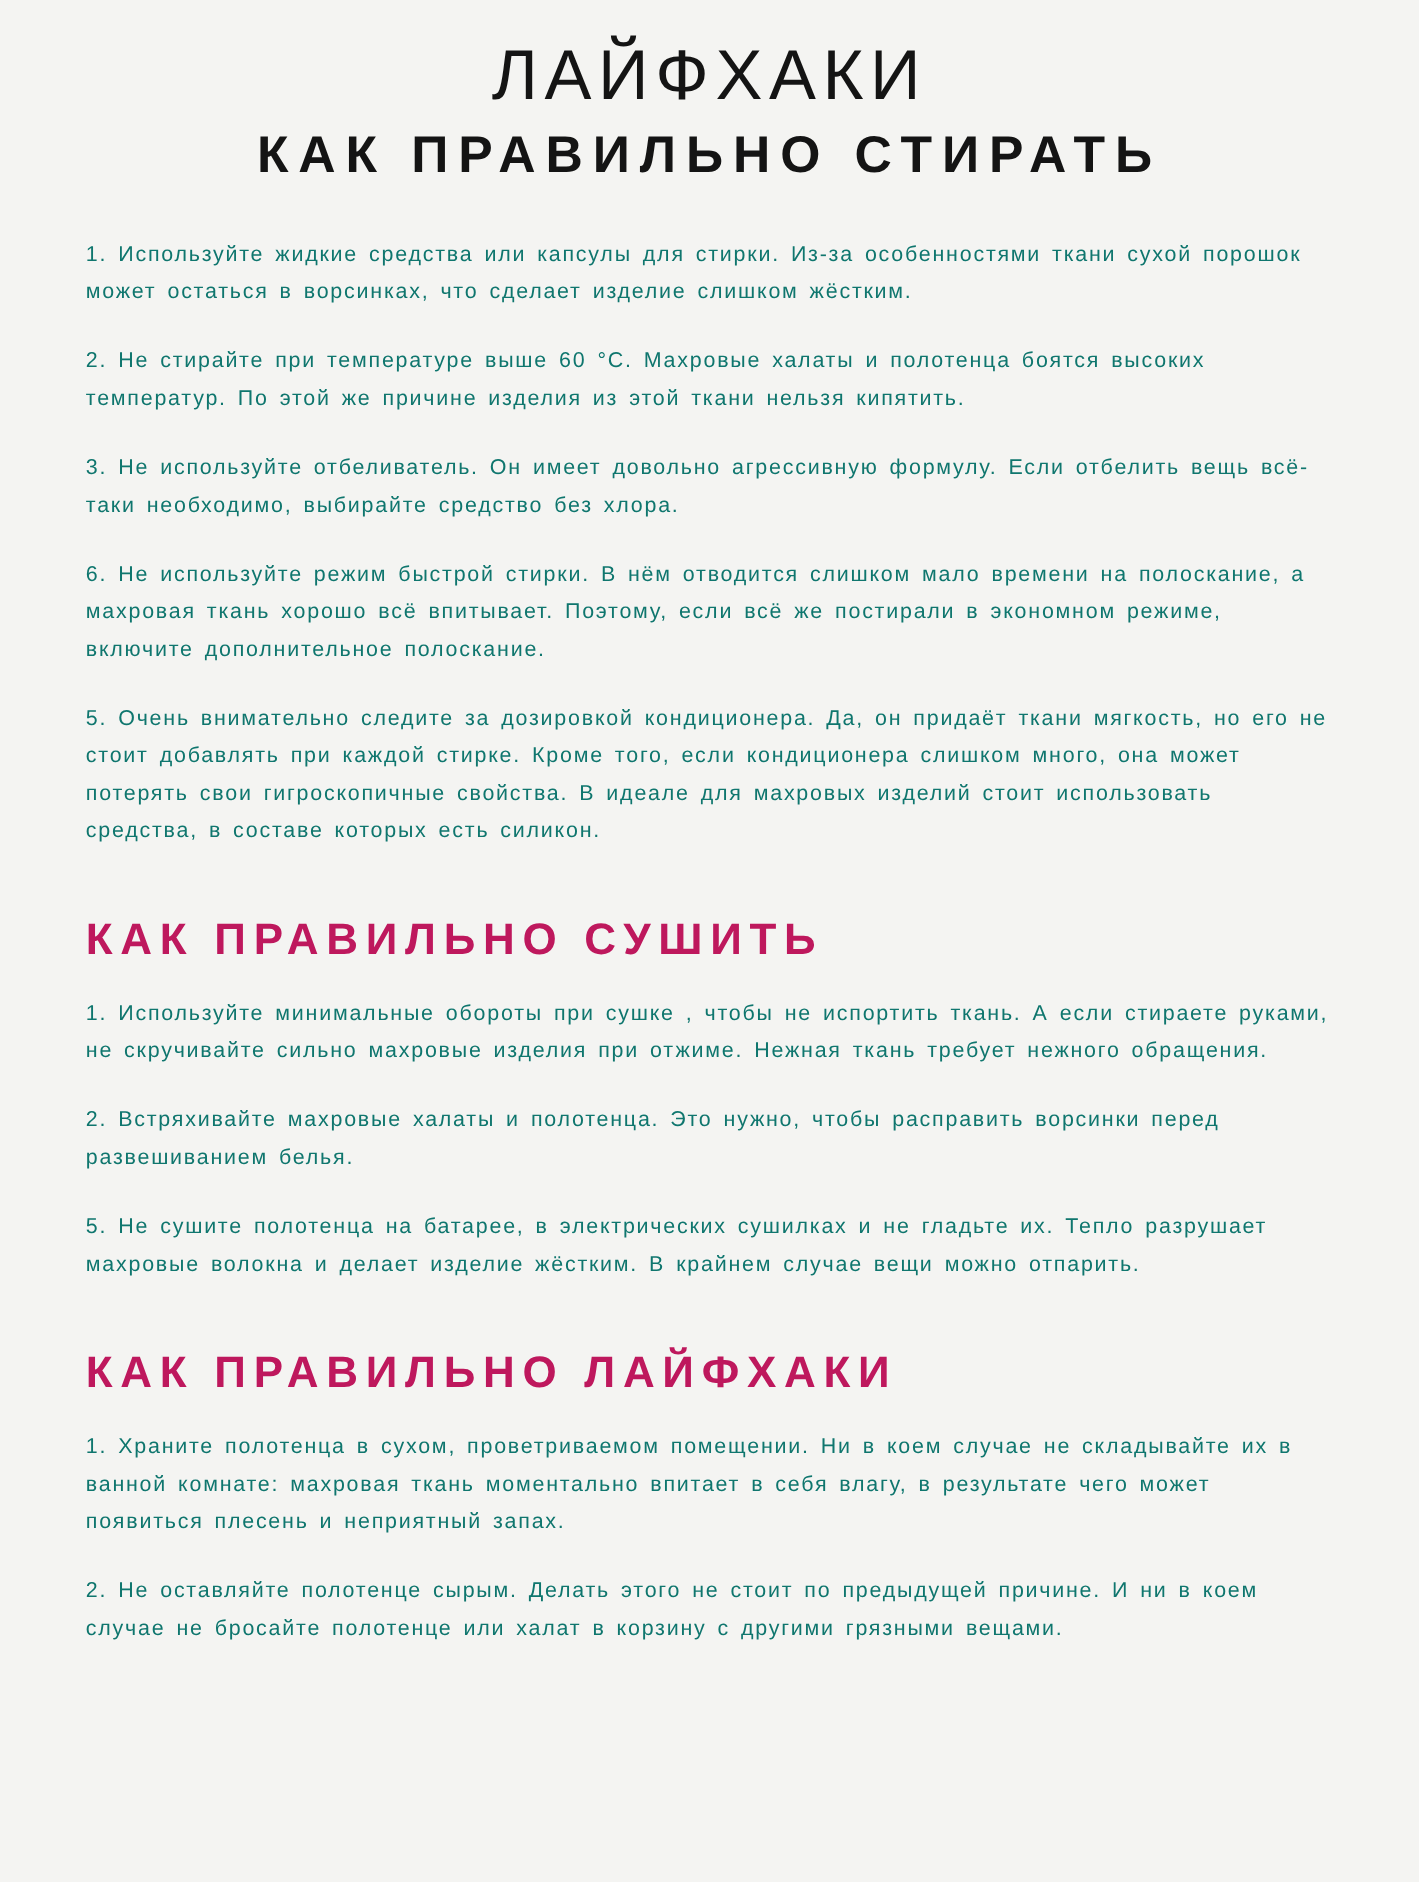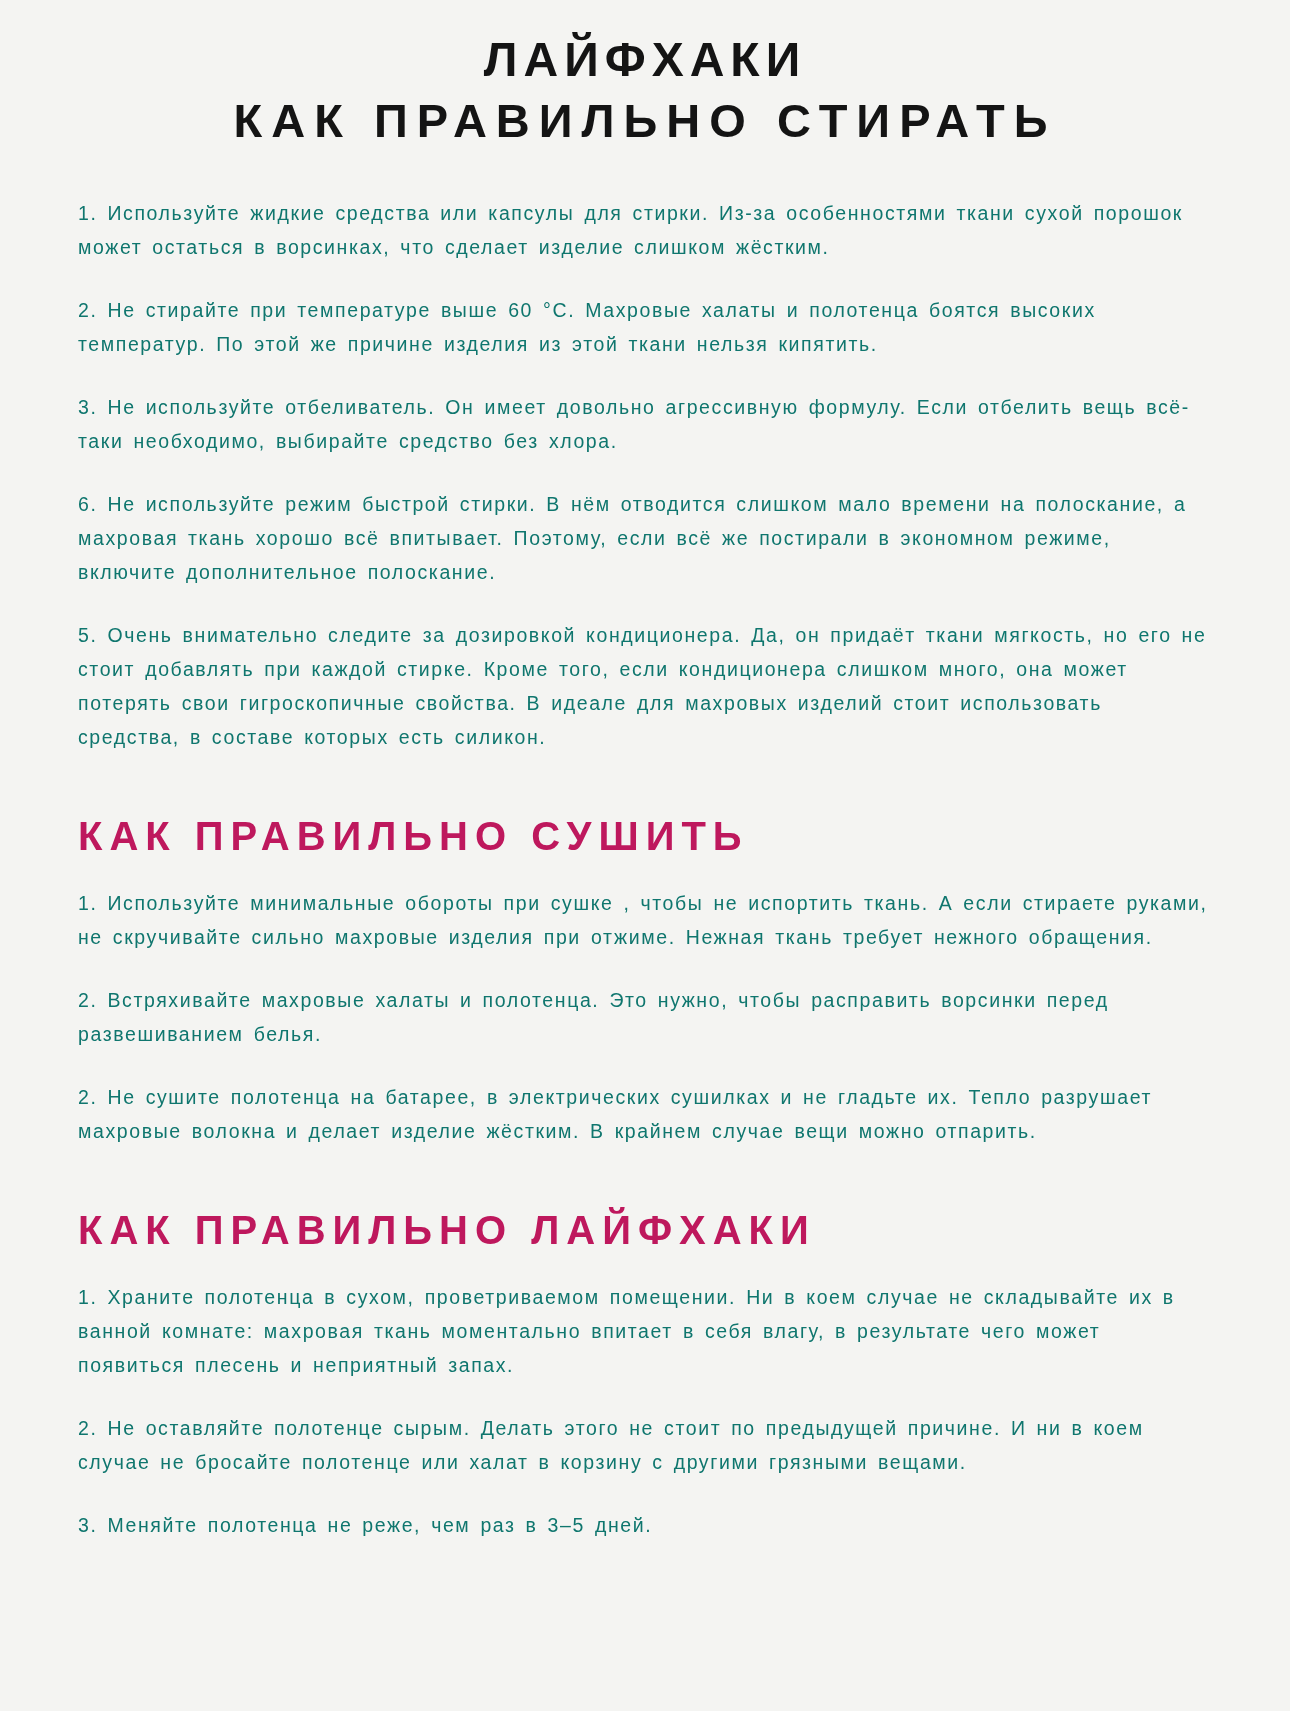--- a/index.html
+++ b/index.html
@@ -14,22 +14,22 @@
     color: #676767;
     box-sizing: border-box;
   }
   .page {
     padding: 18px 78px 60px 78px;
     box-sizing: border-box;
   }
   .doc-title {
     text-align: center;
     color: #141414;
-    font-size: 48px;
-    font-weight: 700;
+    font-size: 64px;
+    font-weight: 400;
     letter-spacing: 6px;
     margin: 14px 0 6px 0;
     line-height: 1.15;
   }
   .doc-subtitle {
     text-align: center;
     color: #141414;
     font-size: 47px;
     font-weight: 600;
     letter-spacing: 9px;
@@ -72,24 +72,23 @@
     <p class="tip">3. Не используйте отбеливатель. Он имеет довольно агрессивную формулу. Если отбелить вещь всё-таки необходимо, выбирайте средство без хлора.</p>
     <p class="tip">6. Не используйте режим быстрой стирки. В нём отводится слишком мало времени на полоскание, а махровая ткань хорошо всё впитывает. Поэтому, если всё же постирали в экономном режиме, включите дополнительное полоскание.</p>
     <p class="tip">5. Очень внимательно следите за дозировкой кондиционера. Да, он придаёт ткани мягкость, но его не стоит добавлять при каждой стирке. Кроме того, если кондиционера слишком много, она может потерять свои гигроскопичные свойства. В идеале для махровых изделий стоит использовать средства, в составе которых есть силикон.</p>
   </div>
 
   <h2 class="section-heading">КАК ПРАВИЛЬНО СУШИТЬ</h2>
 
   <div class="section">
     <p class="tip">1. Используйте минимальные обороты при сушке , чтобы не испортить ткань. А если стираете руками, не скручивайте сильно махровые изделия при отжиме. Нежная ткань требует нежного обращения.</p>
     <p class="tip">2. Встряхивайте махровые халаты и полотенца. Это нужно, чтобы расправить ворсинки перед развешиванием белья.</p>
-    <p class="tip">2. Не сушите полотенца на батарее, в электрических сушилках и не гладьте их. Тепло разрушает махровые волокна и делает изделие жёстким. В крайнем случае вещи можно отпарить.</p>
+    <p class="tip">5. Не сушите полотенца на батарее, в электрических сушилках и не гладьте их. Тепло разрушает махровые волокна и делает изделие жёстким. В крайнем случае вещи можно отпарить.</p>
   </div>
 
   <h2 class="section-heading">КАК ПРАВИЛЬНО ЛАЙФХАКИ</h2>
 
   <div class="section">
     <p class="tip">1. Храните полотенца в сухом, проветриваемом помещении. Ни в коем случае не складывайте их в ванной комнате: махровая ткань моментально впитает в себя влагу, в результате чего может появиться плесень и неприятный запах.</p>
     <p class="tip">2. Не оставляйте полотенце сырым. Делать этого не стоит по предыдущей причине. И ни в коем случае не бросайте полотенце или халат в корзину с другими грязными вещами.</p>
-    <p class="tip">3. Меняйте полотенца не реже, чем раз в 3–5 дней.</p>
   </div>
 
 </div>
 
 </body></html>

